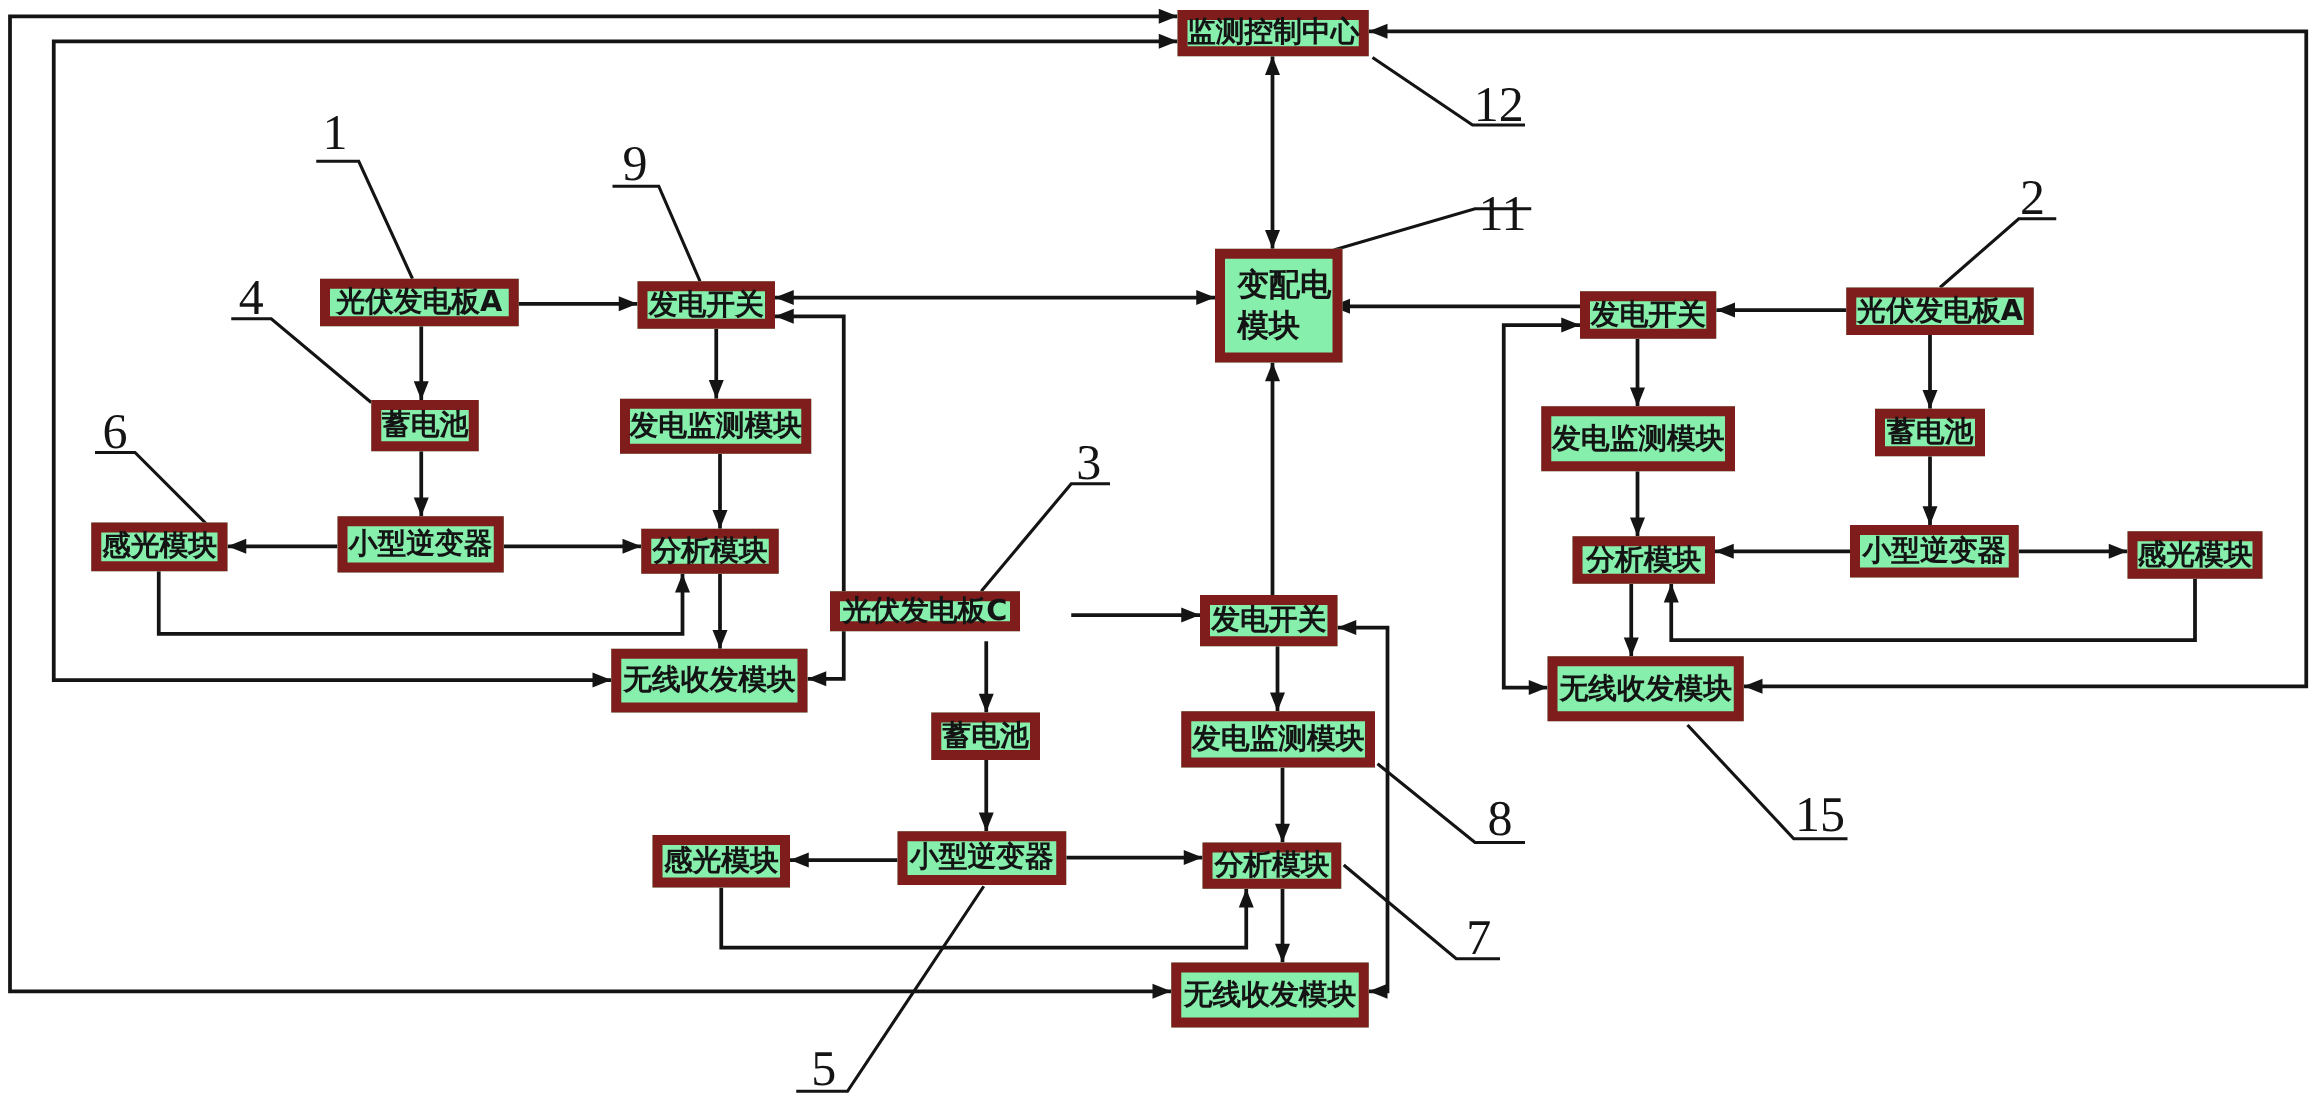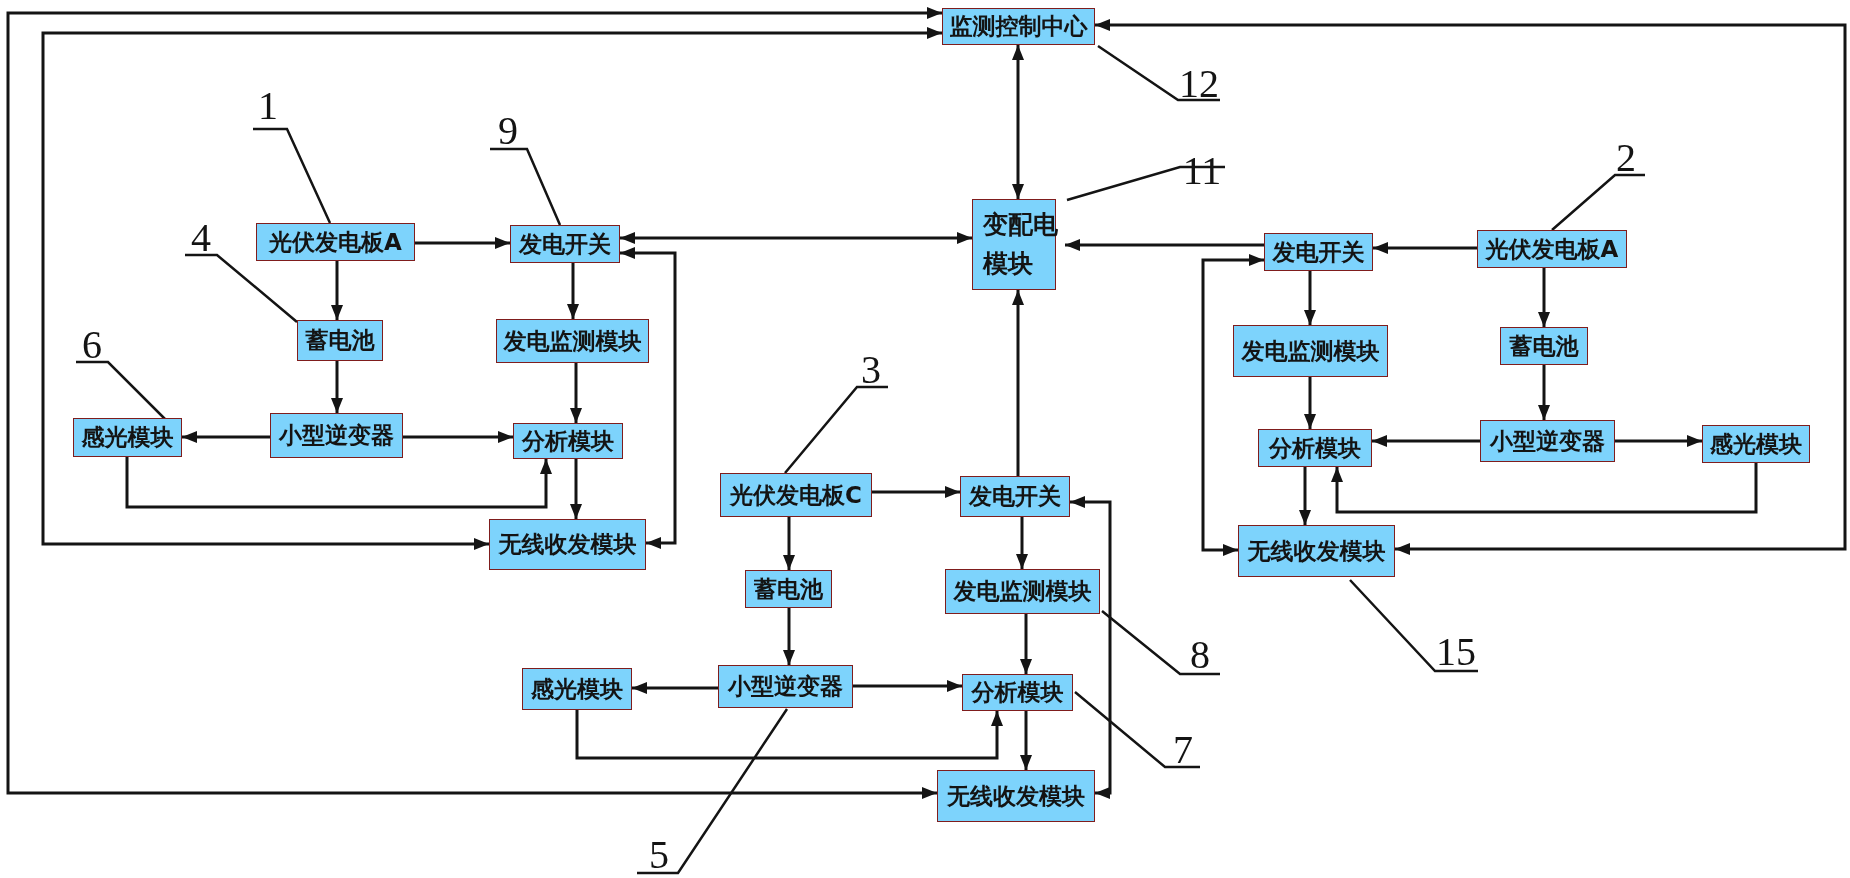--- a/index.html
+++ b/index.html
@@ -7,22 +7,22 @@
     position:relative;
     width:1850px;height:878px;
     background:#ffffff;
     font-family:"DejaVu Sans","Liberation Sans",sans-serif;
     overflow:hidden;
   }
   #lines{position:absolute;left:0;top:0;z-index:1;}
   .box{
     position:absolute;
     box-sizing:border-box;
-    border:1px solid #7f1d1d;
-    background:#7dd3fc;
+    border:8px solid #7f1d1d;
+    background:#86efac;
     display:flex;
     align-items:center;
     justify-content:center;
     font-weight:bold;
     color:#141414;
     font-size:23px;
     line-height:1.05;
     white-space:nowrap;
     z-index:2;
   }
@@ -149,41 +149,41 @@
     <div class="ref-num" style="left: 201px; top: 238px;">4</div>
     <div class="ref-num" style="left: 659px; top: 855px;">5</div>
     <div class="ref-num" style="left: 92px; top: 345px;">6</div>
     <div class="ref-num" style="left: 1183px; top: 750px;">7</div>
     <div class="ref-num" style="left: 1200px; top: 655px;">8</div>
     <div class="ref-num" style="left: 508px; top: 131px;">9</div>
     <div class="ref-num" style="left: 1456px; top: 652px;">15</div>
     <div class="ref-num" style="left: 1202px; top: 150px; margin-top: 21px;">11</div>
     <div class="ref-num" style="left: 1199px; top: 84px;">12</div>
     <div class="box" style="left: 942px; top: 8px; width: 153px; height: 37px;">监测控制中心</div>
-    <div class="box multiline" style="left: 972px; top: 199px; width: 84px; height: 91px;">
+    <div class="box multiline" style="left: 972px; top: 199px; width: 102px; height: 91px;">
       <div>变配电</div>
       <div>模块</div>
     </div>
     <div class="box" style="left: 256px; top: 223px; width: 159px; height: 38px;">光伏发电板A</div>
     <div class="box" style="left: 510px; top: 225px; width: 110px; height: 38px;">发电开关</div>
     <div class="box" style="left: 297px; top: 320px; width: 86px; height: 41px;">蓄电池</div>
     <div class="box" style="left: 496px; top: 319px; width: 153px; height: 44px;">发电监测模块</div>
     <div class="box" style="left: 73px; top: 418px; width: 109px; height: 39px;">感光模块</div>
     <div class="box" style="left: 270px; top: 413px; width: 133px; height: 45px;">小型逆变器</div>
     <div class="box" style="left: 513px; top: 423px; width: 110px; height: 36px;">分析模块</div>
     <div class="box" style="left: 489px; top: 519px; width: 157px; height: 51px;">无线收发模块</div>
     <div class="box" style="left: 1477px; top: 230px; width: 150px; height: 38px;">光伏发电板A</div>
     <div class="box" style="left: 1264px; top: 233px; width: 109px; height: 38px;">发电开关</div>
     <div class="box" style="left: 1500px; top: 327px; width: 88px; height: 38px;">蓄电池</div>
     <div class="box" style="left: 1233px; top: 325px; width: 155px; height: 52px;">发电监测模块</div>
     <div class="box" style="left: 1702px; top: 425px; width: 108px; height: 38px;">感光模块</div>
     <div class="box" style="left: 1480px; top: 420px; width: 135px; height: 42px;">小型逆变器</div>
     <div class="box" style="left: 1258px; top: 429px; width: 114px; height: 38px;">分析模块</div>
     <div class="box" style="left: 1238px; top: 525px; width: 157px; height: 52px;">无线收发模块</div>
-    <div class="box" style="left: 720px; top: 473px; width: 152px; height: 44px;">光伏发电板C</div>
+    <div class="box" style="left: 664px; top: 473px; width: 152px; height: 32px;">光伏发电板C</div>
     <div class="box" style="left: 960px; top: 476px; width: 110px; height: 41px;">发电开关</div>
     <div class="box" style="left: 745px; top: 570px; width: 87px; height: 38px;">蓄电池</div>
     <div class="box" style="left: 945px; top: 569px; width: 155px; height: 45px;">发电监测模块</div>
     <div class="box" style="left: 522px; top: 668px; width: 110px; height: 42px;">感光模块</div>
     <div class="box" style="left: 718px; top: 665px; width: 135px; height: 43px;">小型逆变器</div>
     <div class="box" style="left: 962px; top: 674px; width: 111px; height: 37px;">分析模块</div>
     <div class="box" style="left: 937px; top: 770px; width: 158px; height: 52px;">无线收发模块</div>
   </div>
 
 </body></html>

